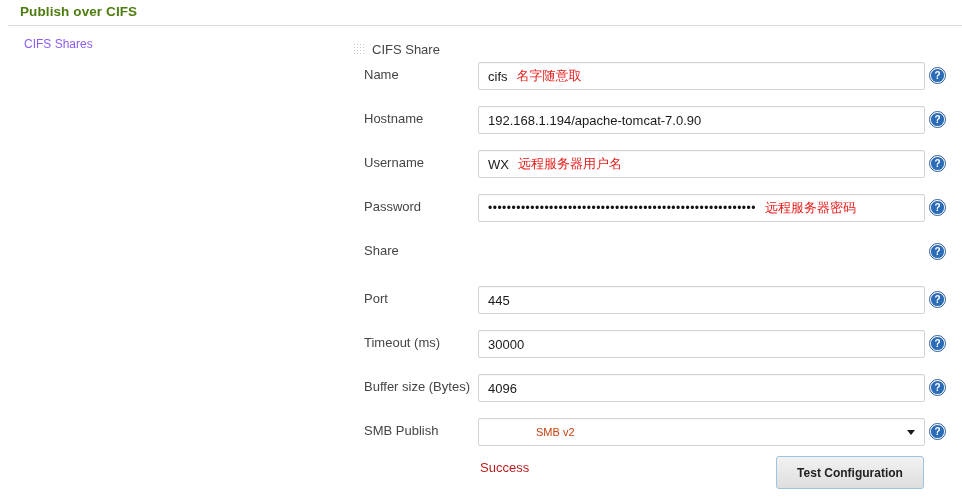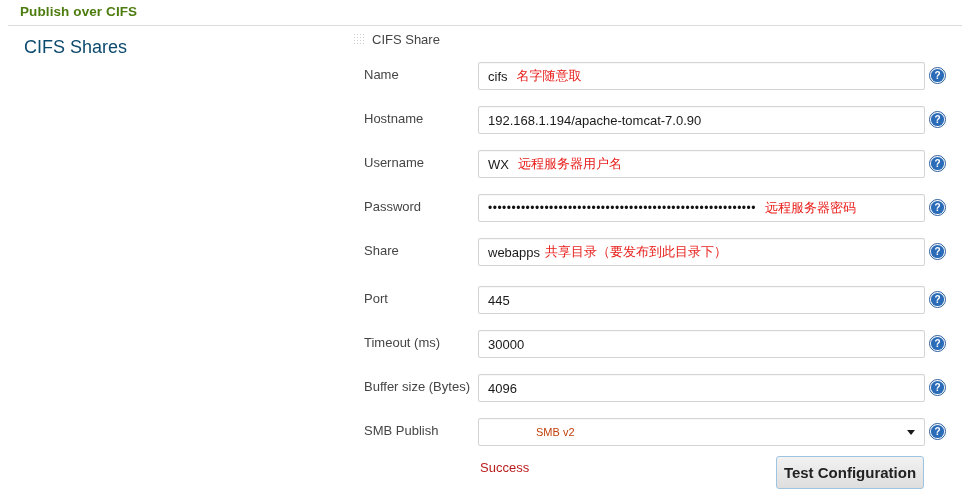--- a/index.html
+++ b/index.html
@@ -35,29 +35,29 @@
     width: 954px;
     height: 1px;
     background: #dcdcdc;
   }
 
   
   .left-label {
     position: absolute;
     left: 24px;
     top: 37px;
-    font-size: 18px;
-    color: #0c4a6e;
+    font-size: 12px;
+    color: #8b5cf6;
   }
 
   
   .block-header {
     position: absolute;
     left: 353px;
-    top: 30px;
+    top: 40px;
     display: flex;
     align-items: center;
     height: 18px;
     justify-content: flex-end;
   }
   .drag-handle {
     width: 11px;
     height: 13px;
     margin-right: 8px;
     background-image:
@@ -178,21 +178,21 @@
     left: 776px;
     top: 456px;
     width: 148px;
     height: 33px;
     box-sizing: border-box;
     border: 1px solid #9fc4e0;
     border-radius: 3px;
     background: linear-gradient(#f2f2f2, #dedede);
     color: #222222;
     font-family: "Liberation Sans", sans-serif;
-    font-size: 15px;
+    font-size: 12px;
     font-weight: bold;
     cursor: pointer;
     display: flex;
     align-items: center;
     justify-content: center;
   }
 </style>
 </head>
 <body>
 
@@ -260,24 +260,20 @@
     <svg width="17" height="17" viewBox="0 0 17 17">
       <circle cx="8.5" cy="8.5" r="8" fill="#ffffff" stroke="#2b5d9b" stroke-width="1"></circle>
       <circle cx="8.5" cy="8.5" r="6.6" fill="#2b6cb8"></circle>
       <text x="8.5" y="12.4" text-anchor="middle" font-family="Liberation Sans, sans-serif" font-size="10" font-weight="bold" fill="#ffffff">?</text>
     </svg>
   </div>
 </div>
 
 <div class="row" style="top:238px;">
   <div class="lbl">Share</div>
-  <div class="field nogap">
-    <span class="val">webapps</span>
-    <span class="note">共享目录（要发布到此目录下）</span>
-  </div>
   <div class="help">
     <svg width="17" height="17" viewBox="0 0 17 17">
       <circle cx="8.5" cy="8.5" r="8" fill="#ffffff" stroke="#2b5d9b" stroke-width="1"></circle>
       <circle cx="8.5" cy="8.5" r="6.6" fill="#2b6cb8"></circle>
       <text x="8.5" y="12.4" text-anchor="middle" font-family="Liberation Sans, sans-serif" font-size="10" font-weight="bold" fill="#ffffff">?</text>
     </svg>
   </div>
 </div>
 
 <div class="row" style="top:286px;">

